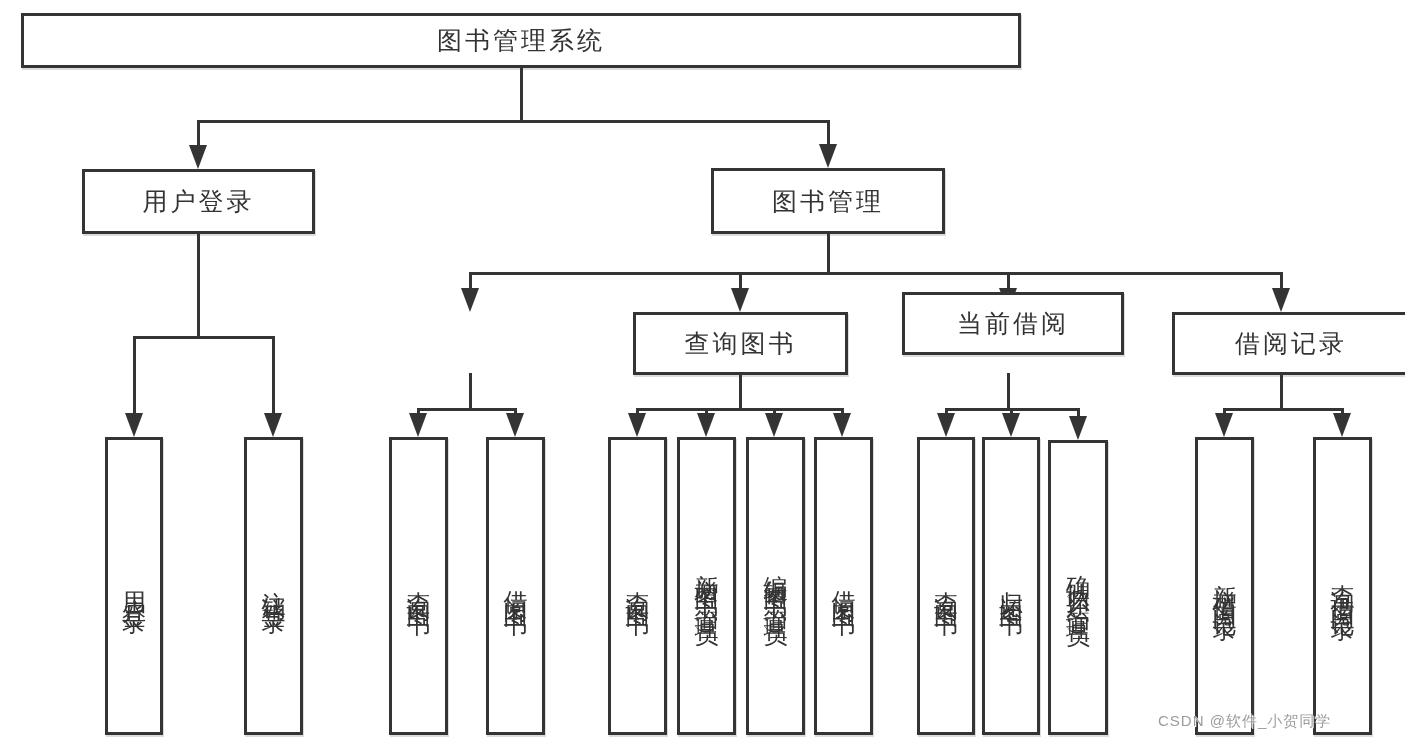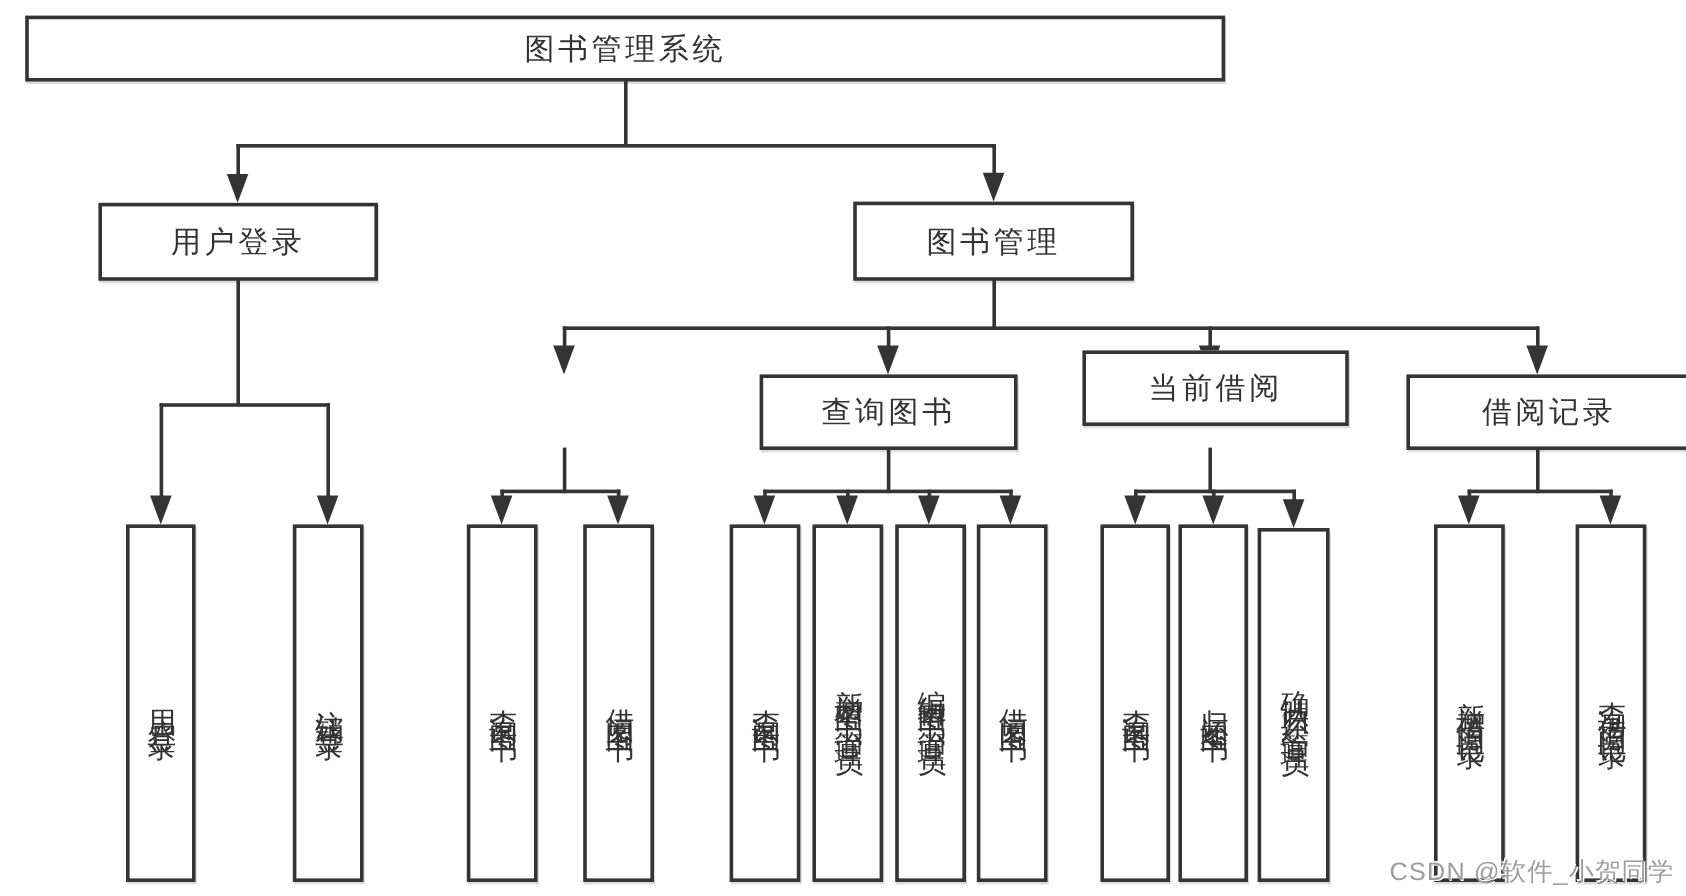--- a/index.html
+++ b/index.html
@@ -22,21 +22,21 @@
   }
   .vline { position:absolute; width:3px; background:#343434; }
   .hline { position:absolute; height:3px; background:#343434; }
   .arrowhead {
     position:absolute; width:0; height:0;
     border-left:9px solid transparent; border-right:9px solid transparent;
     border-top:24px solid #343434;
   }
   .watermark {
     position:absolute; left:1158px; top:712px;
-    font-size:21px; color:#9c9c9c; letter-spacing:1px;
+    font-size:15px; color:#9c9c9c; letter-spacing:1px;
     text-shadow:1px 1px 0 #ffffff, -1px -1px 0 #ffffff;
     white-space:nowrap; z-index:5;
   }
 </style>
 </head>
 <body>
 
 <div class="canvas">
 
   <div class="box" style="left:21px; top:13px; width:1000px; height:55px;">

